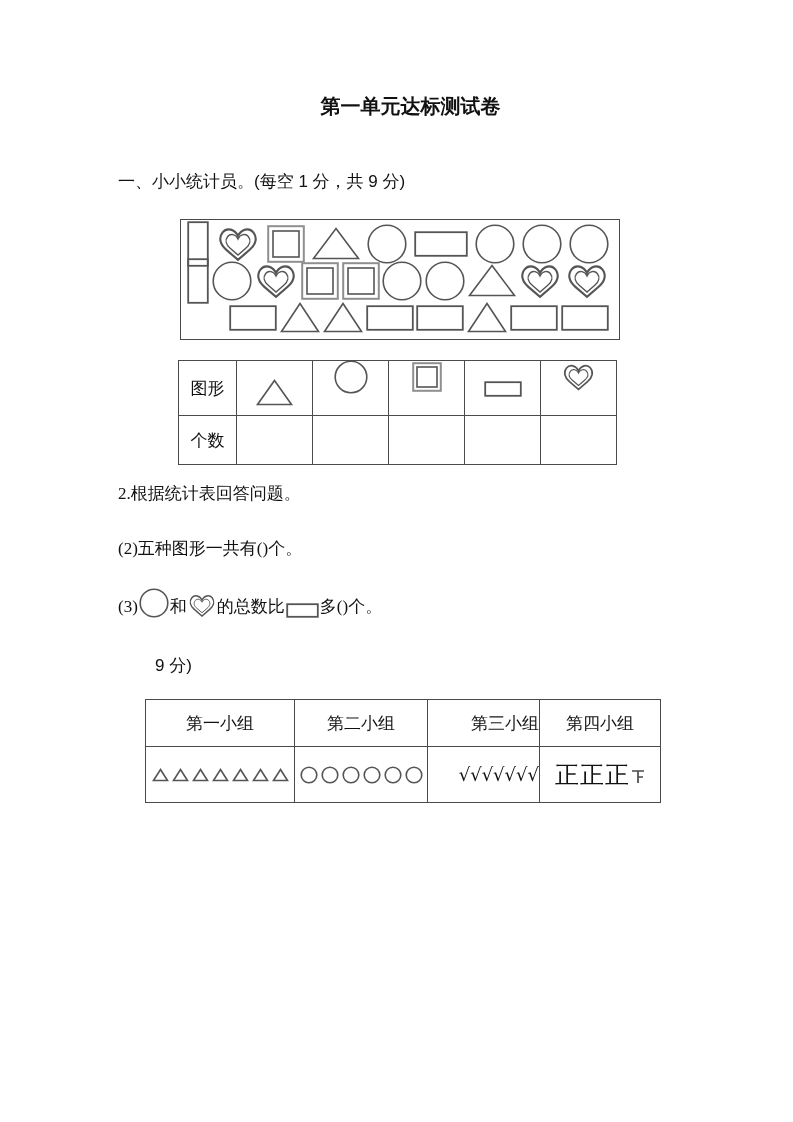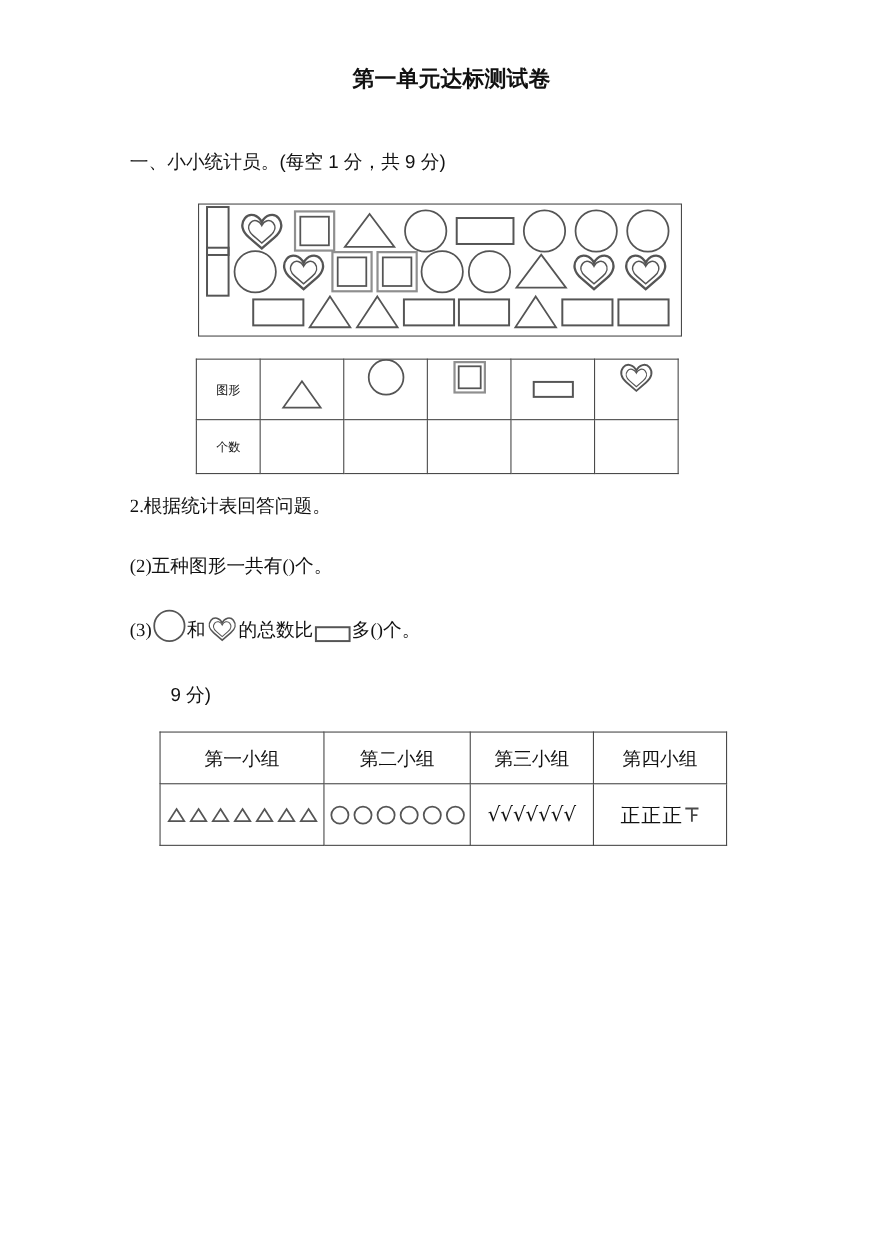--- a/index.html
+++ b/index.html
@@ -1,21 +1,21 @@
 <!DOCTYPE html>
 <html><head>
 <meta charset="utf-8">
 <style>
   html,body{margin:0;padding:0;background:#ffffff;}
   body{
     width:793px;height:1122px;overflow:hidden;
     font-family:"Liberation Serif","DejaVu Serif",serif;
     color:#111111;
   }
-  .page{box-sizing:border-box;width:793px;height:1122px;padding:58px 90px 0 118px;}
+  .page{box-sizing:border-box;width:793px;height:1122px;padding:92px 90px 0 118px;}
   .title{
     text-align:center;
     font-family:"Liberation Sans","DejaVu Sans",sans-serif;
     font-weight:bold;font-size:20px;line-height:28px;
   }
   .line{font-size:17px;line-height:26px;}
   .sec-head{margin-top:49px;font-family:"Liberation Sans","DejaVu Sans",sans-serif;}
   
   .shape-box{
     box-sizing:border-box;width:440px;margin:24px 0 0 62px;
@@ -28,44 +28,44 @@
   .q1-label{margin-top:24px;}
   .q2-label{margin-top:16px;}
   .sub-line{margin-top:29px;}
   .q3line{display:flex;align-items:flex-end;margin-top:23px;height:34px;}
   .q3line .txt{font-size:17px;line-height:24px;}
   .q3line svg{display:block;overflow:visible;margin:0 1px 1px 1px;}
   
   table{border-collapse:collapse;}
   .t1{margin:20px 0 0 60px;}
   .t1 td{border:1.6px solid #4a4a4a;text-align:center;vertical-align:middle;padding:0;}
-  .t1 td.hdr{width:57px;font-size:11px;}
+  .t1 td.hdr{width:57px;font-size:17px;}
   .t1 td.scell{width:75px;}
   .t1 tr.r1 td{height:54px;}
   .t1 tr.r2 td{height:48px;}
   .t1 td.scell svg{display:inline-block;vertical-align:middle;overflow:visible;}
   .t1 td.up svg{position:relative;top:-11px;}
   .t1 td.dn svg{position:relative;top:4px;}
   
   .sec2-l1{margin-top:22px;font-family:"Liberation Sans","DejaVu Sans",sans-serif;}
   .sec2-l2{margin-top:39px;margin-left:37px;font-family:"Liberation Sans","DejaVu Sans",sans-serif;}
   .sec2-l3{margin-top:34px;margin-left:37px;font-family:"Liberation Sans","DejaVu Sans",sans-serif;}
   
   .t2{margin:20px 0 0 27px;}
   .t2 td{border:1.6px solid #4a4a4a;text-align:center;vertical-align:middle;padding:0;font-size:17px;}
   .t2 tr.hrow td{height:46px;}
   .t2 tr.drow td{height:55px;}
   .t2 td.c1{width:148px;}
   .t2 td.c2{width:132px;}
-  .t2 td.c3{width:111px;}
+  .t2 td.c3{width:111px;text-align:right;}
   .t2 td.c4{width:120px;}
   .t2 .shapes-cell{display:flex;align-items:center;justify-content:center;gap:3px;}
   .t2 .shapes-cell svg{display:block;}
   .checks{font-family:"DejaVu Sans",sans-serif;font-size:18px;letter-spacing:0px;}
-  .tally{font-size:18px;letter-spacing:1px;}
+  .tally{font-size:24px;letter-spacing:1px;}
   .partial-tally{display:inline-block;margin-left:1px;}
   .partial-tally svg{display:inline-block;vertical-align:-1px;}
 </style>
 </head>
 <body>
 
 <div class="page">
 
   <div class="title">第一单元达标测试卷</div>
 

